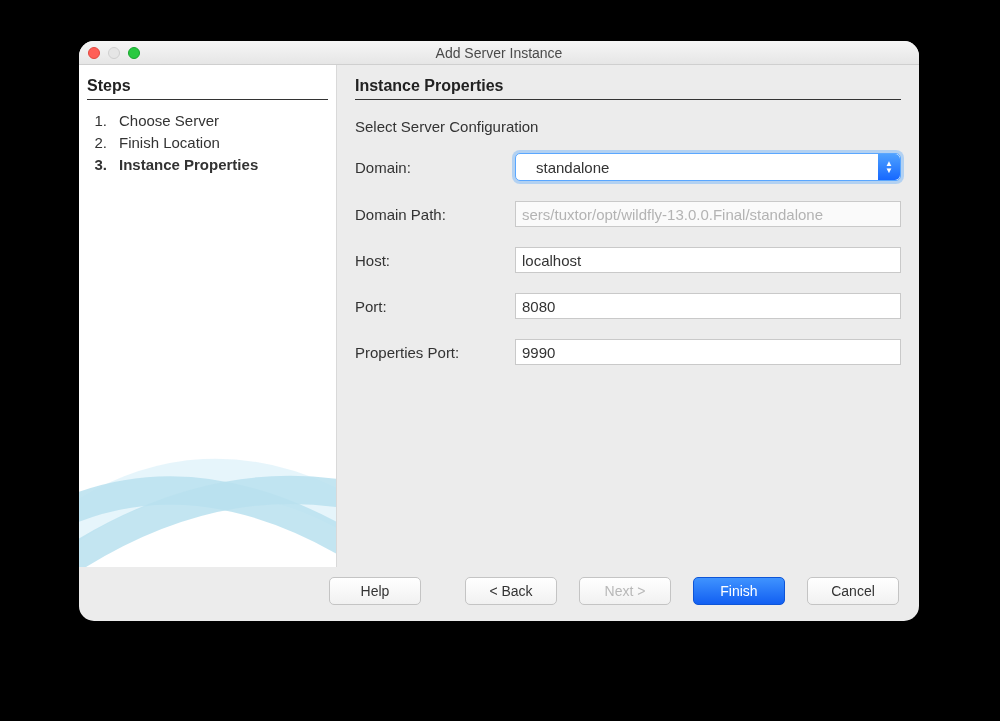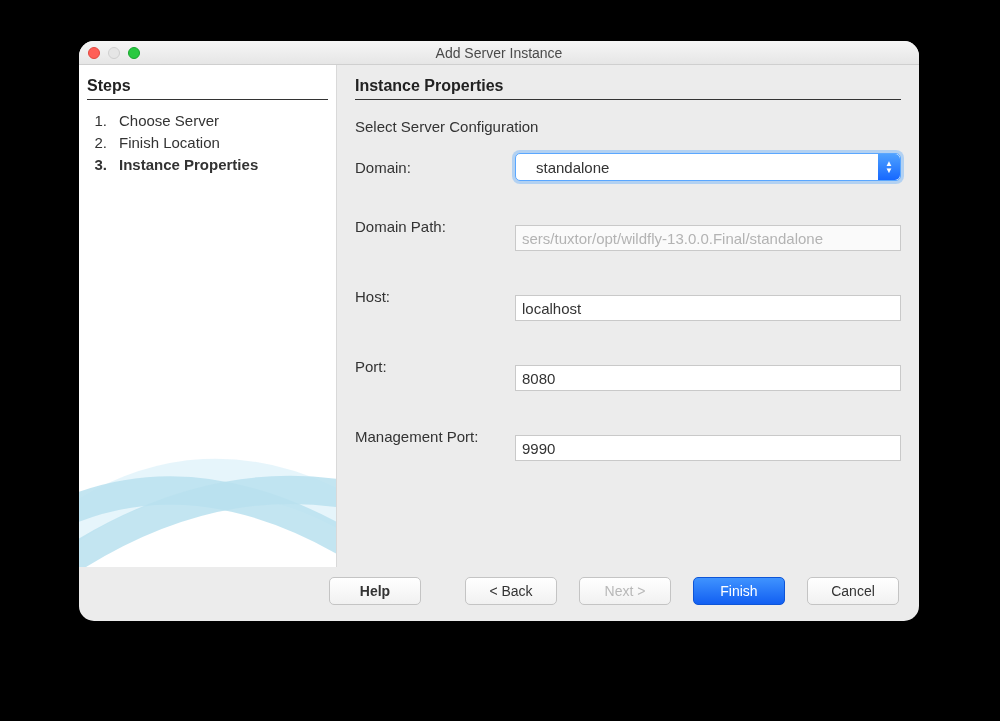--- a/index.html
+++ b/index.html
@@ -132,21 +132,20 @@
     color: #fff; font-size: 8px; line-height: 7px;
   }
   input.textfield {
     height: 26px;
     border: 1px solid #c9c9c9;
     background: #fff;
     font-size: 15px;
     padding: 12px 6px;
     width: 100%;
     color: #333;
-    margin-top: 24px;
   }
   input.textfield[readonly] {
     color: #b3b3b3;
     background: #fafafa;
   }
 
   
   .footer {
     border-top: 0px solid transparent;
     padding: 10px 20px 16px 20px;
@@ -158,21 +157,21 @@
   .btn {
     height: 28px;
     min-width: 92px;
     border-radius: 5px;
     border: 1px solid #c4c4c4;
     background: linear-gradient(#ffffff, #f1f1f1);
     font-size: 14px;
     color: #333;
     cursor: pointer;
   }
-  .btn.help-btn { min-width: 92px; margin-left: 230px; font-weight: bold; }
+  .btn.help-btn { min-width: 92px; margin-left: 230px; }
   .btn:disabled { color: #b8b8b8; cursor: default; }
   .btn.primary {
     background: linear-gradient(#3f93ff, #125ff2);
     border: 1px solid #0e55d7;
     color: #fff;
   }
 </style>
 </head>
 <body>
 
@@ -232,21 +231,21 @@
 
         <label>Domain Path:</label>
         <input class="textfield" readonly="" value="sers/tuxtor/opt/wildfly-13.0.0.Final/standalone" style="">
 
         <label>Host:</label>
         <input class="textfield" value="localhost" style="">
 
         <label>Port:</label>
         <input class="textfield" value="8080" style="">
 
-        <label>Management Port:</label>
+        <label>Properties Port:</label>
         <input class="textfield" value="9990" style="">
 
       </div>
     </div>
 
   </div>
 
   <div class="footer">
     <button class="btn help-btn">Help</button>
     <span class="spacer"></span>

